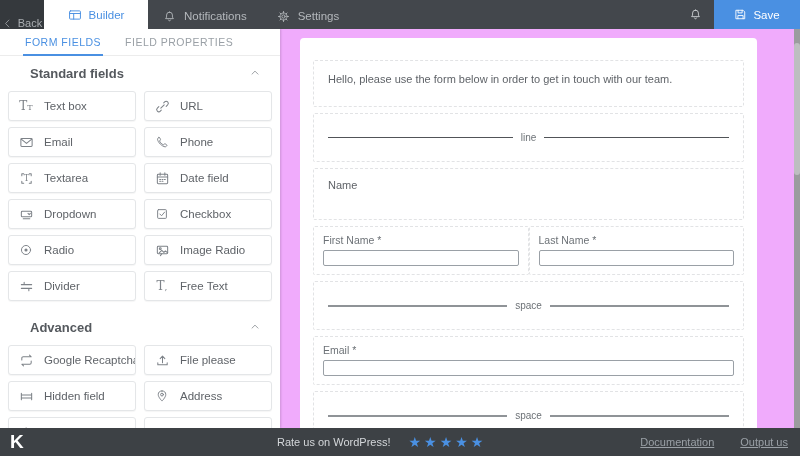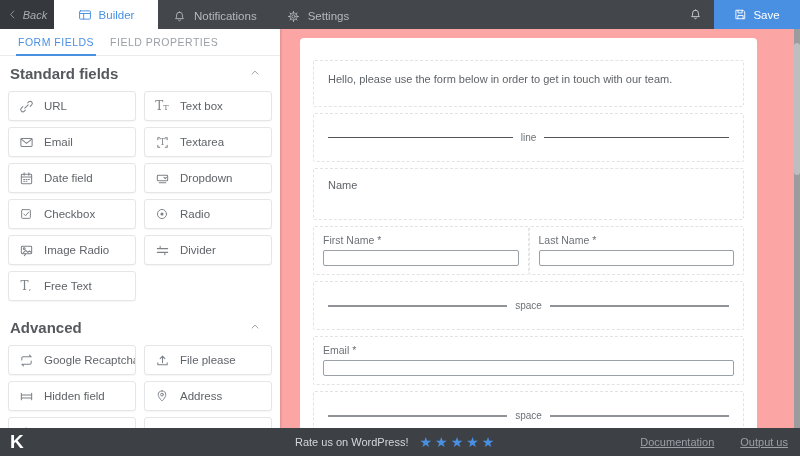--- a/index.html
+++ b/index.html
@@ -1,68 +1,68 @@
 <!DOCTYPE html>
 <html><head>
 <meta charset="utf-8">
 <style>
   * { margin:0; padding:0; box-sizing:border-box; }
   html,body { width:800px; height:456px; overflow:hidden; font-family:"Liberation Sans", sans-serif; background:#8b8b8b; }
   .stage { position:relative; width:800px; height:456px; }
 
   
   .topbar { position:absolute; left:0; top:0; width:800px; height:29px; background:#43474c; display:flex; align-items:stretch; z-index:5; }
-  .back-btn { width:54px; background:#35393d; color:#a9adb1; display:flex; align-items:center; justify-content:center; gap:5px; font-size:11px; cursor:pointer;font-style:italic; }
+  .back-btn { width:44px; background:#35393d; color:#a9adb1; display:flex; align-items:flex-end; justify-content:center; gap:5px; font-size:11px; cursor:pointer; }
   .builder-tab { width:104px; background:#ffffff; color:#4a90e2; display:flex; align-items:center; justify-content:center; gap:7px; font-size:11.5px; cursor:pointer; }
   .nav-item { display:flex; align-items:center; gap:8px; color:#b4b8bc; font-size:11.5px; padding:16px 15px; cursor:pointer; }
   .title-group { position:absolute; left:408px; top:0; height:29px; display:flex; align-items:center; gap:10px; color:#e8eaed; font-size:12px; }
   .topbar-right { margin-left:auto; display:flex; align-items:stretch; }
   .bell-btn { width:38px; display:flex; align-items:center; justify-content:center; color:#cfd2d5; cursor:pointer; }
   .save-btn { width:86px; background:#4a90e2; color:#fff; display:flex; align-items:center; justify-content:center; gap:6px; font-size:11.5px; cursor:pointer; }
 
   .icon { display:inline-flex; align-items:center; justify-content:center; line-height:1; }
   .icon svg { fill:none; stroke:currentColor; stroke-width:1.1; stroke-linecap:round; stroke-linejoin:round; }
   .i13 svg { width:13px; height:13px; } .i14 svg { width:14px; height:14px; }
   .i12 svg { width:11px; height:11px; }
   .ticon { font-family:"DejaVu Serif", serif; font-size:12px; color:#7d8288; }
 
   
   .sidebar { position:absolute; left:0; top:29px; width:280px; height:399px; background:#fff; overflow:hidden; z-index:4; box-shadow:1px 0 2px rgba(0,0,0,.15); }
-  .tabs { height:27px; display:flex; align-items:stretch; border-bottom:1px solid #ececec; padding-left:18px; gap:16px; }
+  .tabs { height:27px; display:flex; align-items:stretch; border-bottom:1px solid #ececec; padding-left:25px; gap:24px; }
   .tab { font-size:10.5px; letter-spacing:.5px; color:#9aa0a6; display:flex; align-items:center; position:relative; cursor:pointer; }
   .tab.active { color:#4a90e2; }
   .tab.active::after { content:""; position:absolute; left:-2px; right:-2px; bottom:-1px; height:2px; background:#4a90e2; }
-  .section-head { display:flex; align-items:center; justify-content:space-between; padding:0 19px 0 10px; height:34px; font-size:15px; font-weight:bold; color:#5a5f64; cursor:pointer; color:#55595e; }
+  .section-head { display:flex; align-items:center; justify-content:space-between; padding:0 19px 0 10px; height:34px; font-size:13px; font-weight:bold; color:#5a5f64; cursor:pointer; color:#55595e;margin-left:20px; }
   .section-head .icon { color:#8a8f94; }
   .fields-grid { display:grid; grid-template-columns:1fr 1fr; gap:6px 8px; padding:1px 8px 9px; }
   .field-btn { height:30px; border:1px solid #e4e6e8; border-radius:3px; background:#fff; display:flex; align-items:center; gap:10px; padding:0 9px; font-size:11.5px; color:#5f6368; cursor:grab; box-shadow:0 1px 1px rgba(0,0,0,.04); white-space:nowrap; overflow:hidden; }
   .field-btn .icon { width:16px; color:#7d8288; flex:0 0 16px; }
 
   
-  .main { position:absolute; left:280px; top:29px; width:520px; height:399px; background:#fca5a5; overflow:hidden; }
+  .main { position:absolute; left:280px; top:29px; width:520px; height:399px; background:#f0abfc; overflow:hidden; }
   .scroll-track { position:absolute; right:0; top:0; width:6px; height:399px; background:#9b9c9e; }
   .scroll-thumb { position:absolute; right:0; top:14px; width:6px; height:132px; background:#bdbec0; border-radius:3px; }
   .card { position:absolute; left:20px; top:9px; width:457px; height:620px; background:#fff; border-radius:4px; padding:22px 13px 0; }
   .block { border:1px dashed #e2e3e5; border-radius:2px; margin-bottom:6px; background:#fff; }
   .b-html { padding:12px 14px 21px; font-size:11px; color:#5f6368; }
   .b-divider { padding:18px 14px; display:flex; align-items:center; }
   .b-divider .dline { flex:1; height:1px; background:#515458; }
   .b-divider.space .dline { height:2px; background:#8f9397; }
   .b-divider .dlabel { margin:0 8px; font-size:10px; color:#6d7277; }
   .b-label { padding:10px 14px 28px; font-size:11px; color:#5f6368; }
   .b-field { padding:7px 9px 8px; }
   .b-field .flabel { font-size:10.5px; color:#6d7277; margin-bottom:4px; }
   .b-field input, .b-field textarea { display:block; width:100%; height:16px; border:1px solid #9aa0a6; border-radius:2px; background:#fff; font-family:inherit; }
   .block-row { display:flex; margin-bottom:6px; }
   .block-row .block { flex:1; margin-bottom:0; }
 
   
   .footer { position:absolute; left:0; bottom:0; width:800px; height:28px; background:#3d4145; display:flex; align-items:center; z-index:6; }
   .logo { font-weight:bold; font-size:19px; color:#fff; margin-left:10px; }
-  .rate-group { position:absolute; left:277px; display:flex; align-items:center; gap:11px; font-size:11px; color:#d4d7da;margin-left:18px; }
+  .rate-group { position:absolute; left:277px; display:flex; align-items:center; gap:18px; font-size:11px; color:#d4d7da; }
   .stars { display:flex; gap:3px; }
   .stars span { color:#4a90e2; font-size:14px; line-height:1; }
   .footer-links { margin-left:auto; margin-right:12px; display:flex; gap:26px; font-size:11px; }
   .footer-links a { color:#9aa0a6; text-decoration:underline; cursor:pointer; }
 </style>
 </head>
 <body>
 
 <div class="stage">
 
@@ -134,40 +134,48 @@
           <span>Standard fields</span>
           <span class="icon ">
             <svg viewBox="0 0 16 16" width="12" height="12">
               <path d="M4 9.5L8 5.5l4 4"></path>
             </svg>
           </span>
         </div>
         <div class="fields-grid">
           <div class="field-btn">
             <span class="icon ">
+              <span class="ticon">T<span style="font-size:8px">T</span></span>
+            </span>
+            <span>Text box</span>
+          </div>
+          <div class="field-btn">
+            <span class="icon ">
               <svg viewBox="0 0 16 16" width="15" height="15">
                 <path d="M6.2 9.8l3.6-3.6M9.3 4.1l1-1a2.26 2.26 0 0 1 3.2 3.2l-1.6 1.6M6.7 11.9l-1 1a2.26 2.26 0 0 1-3.2-3.2l1.6-1.6"></path>
               </svg>
             </span>
             <span>URL</span>
-          </div>
-          <div class="field-btn">
-            <span class="icon ">
-              <span class="ticon">T<span style="font-size:8px">T</span></span>
-            </span>
-            <span>Text box</span>
           </div>
           <div class="field-btn">
             <span class="icon ">
               <svg viewBox="0 0 16 16" width="15" height="15">
                 <rect x="2" y="3.8" width="12" height="8.4" rx="1"></rect>
                 <path d="M2.4 4.4L8 9l5.6-4.6"></path>
               </svg>
             </span>
             <span>Email</span>
+          </div>
+          <div class="field-btn">
+            <span class="icon ">
+              <svg viewBox="0 0 16 16" width="14" height="14">
+                <path d="M4.6 2.8c.8.1 2 2 1.6 2.7l-1 1.4c.8 1.8 2.5 3.5 4.3 4.3l1.4-1c.7-.4 2.6.8 2.7 1.6.1.7-1.2 1.7-2 1.7-3.4-.2-8.5-5.3-8.7-8.7 0-.8 1-2.1 1.7-2z"></path>
+              </svg>
+            </span>
+            <span>Phone</span>
           </div>
           <div class="field-btn">
             <span class="icon ">
               <svg viewBox="0 0 16 16" width="15" height="15">
                 <path d="M3 5V3h2M11 3h2v2M13 11v2h-2M5 13H3v-2"></path>
                 <text x="8" y="11" text-anchor="middle" font-size="9" fill="#7d8288" stroke="none" font-family="DejaVu Serif,serif">T</text>
               </svg>
             </span>
             <span>Textarea</span>
           </div>

